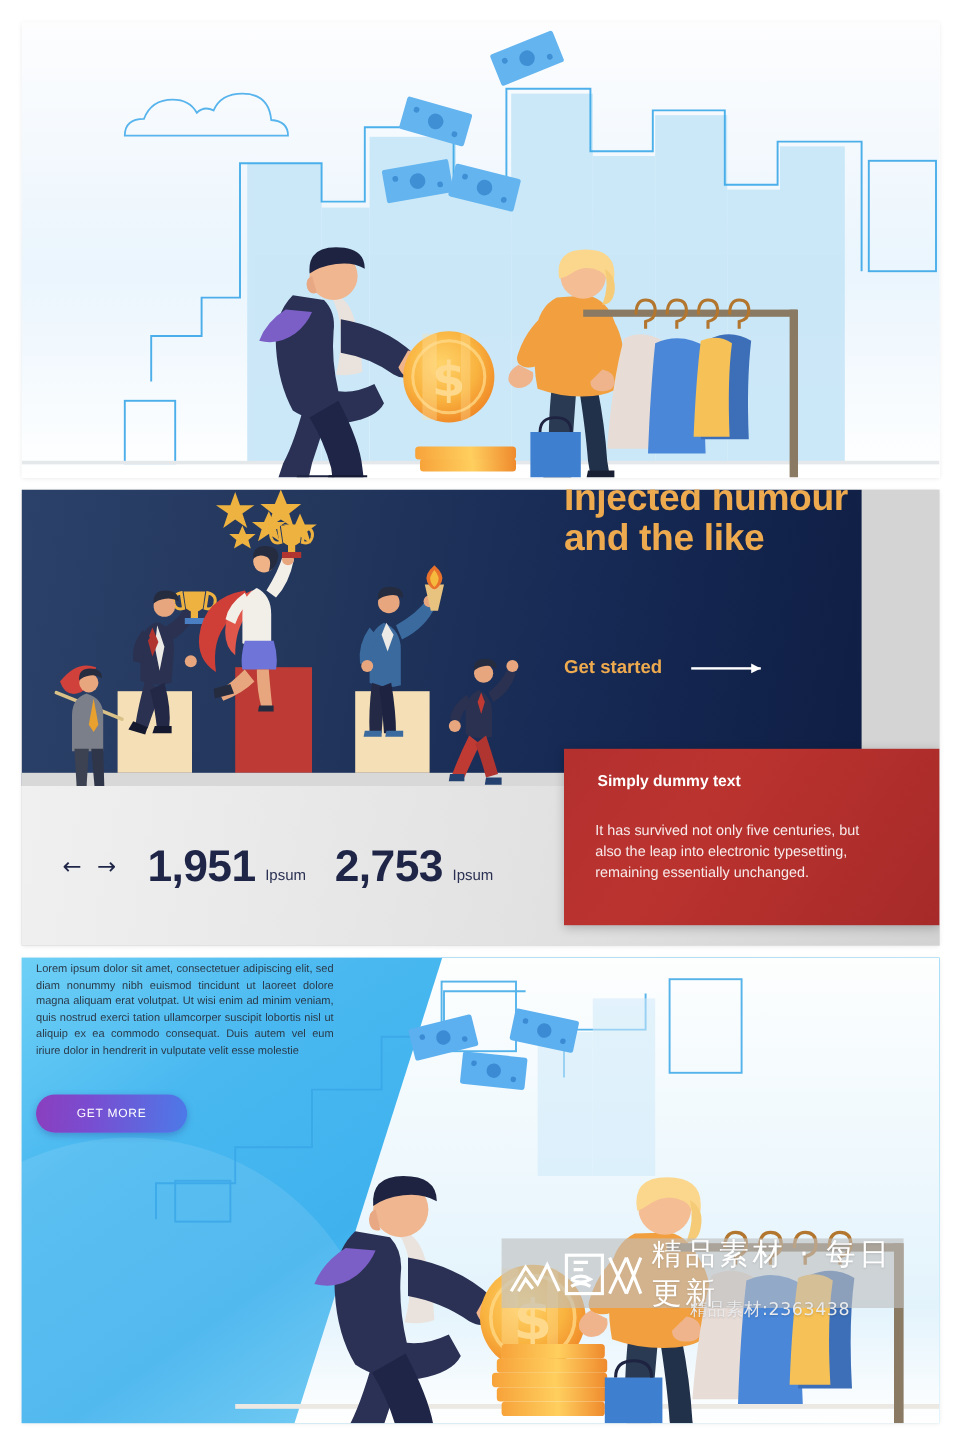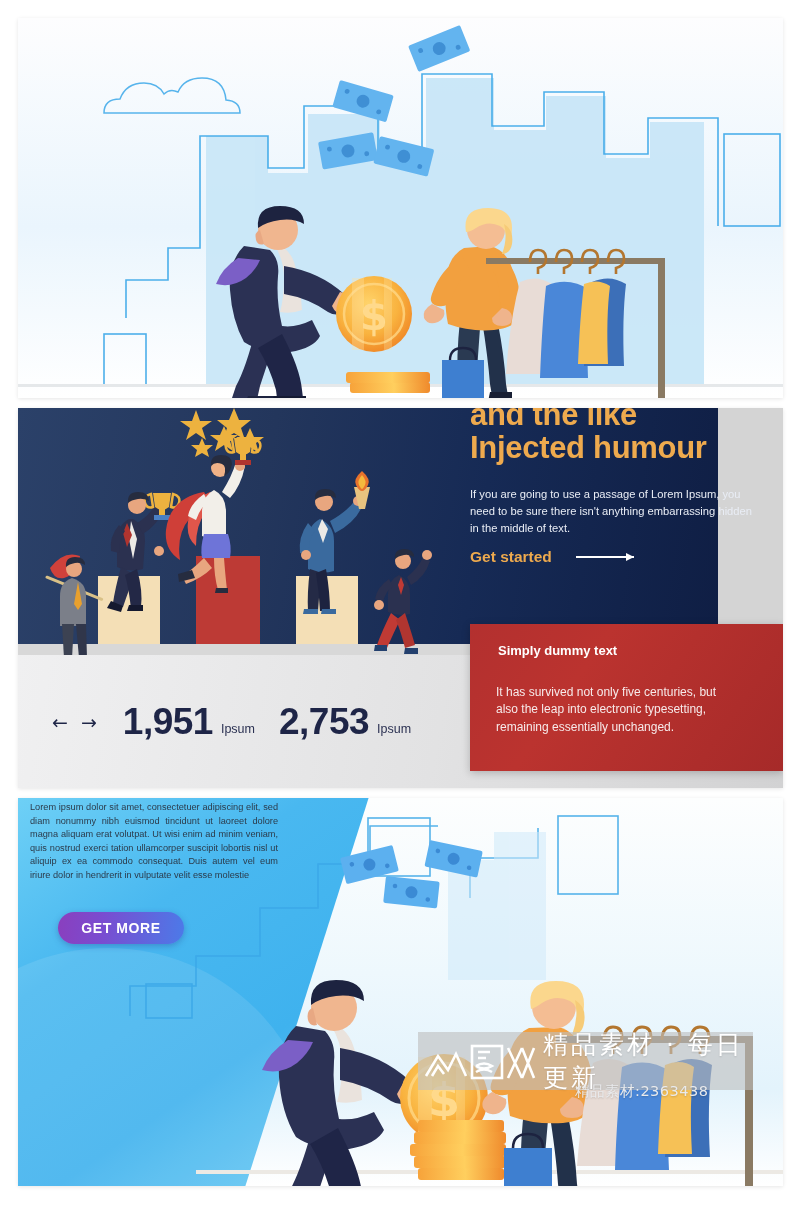--- a/index.html
+++ b/index.html
@@ -57,24 +57,24 @@
   
   #banner3 { left:18px; top:798px; width:765px; height:388px;
              background:linear-gradient(145deg,#6ed0f6 0%,#49b8f0 22%,#3fb2ee 45%,#7fd5f5 75%,#cdeefb 100%); }
   .b3-white { position:absolute; right:0; top:0; width:560px; height:100%;
               background:linear-gradient(to bottom,#fdfefe 0%,#eef8fd 45%,#e3f3fc 75%,#ffffff 100%);
               clip-path:polygon(26% 0%, 100% 0%, 100% 100%, 4% 100%); }
   .b3-arc { position:absolute; left:-120px; top:150px; width:420px; height:420px;
             border-radius:50%; background:rgba(255,255,255,.10); }
   .b3-text { position:absolute; left:12px; top:3px; width:248px;
              color:#2b3a4a; font-size:9.2px; line-height:1.48; text-align:justify; }
-  .getmore { position:absolute; left:40px; top:114px; width:126px; height:32px;
+  .getmore { position:absolute; left:12px; top:114px; width:126px; height:32px;
              border-radius:18px;
              background:linear-gradient(95deg,#8a3fbe 0%,#7a4cd0 35%,#4c7ae8 100%);
-             color:#ffffff; font-size:14px; font-weight:bold; letter-spacing:.6px;
+             color:#ffffff; font-size:10px; font-weight:normal; letter-spacing:.6px;
              display:flex; align-items:center; justify-content:center;
              box-shadow:0 2px 6px rgba(40,60,140,.35); }
 
   
   .wm { position:absolute; left:418px; top:1032px; width:335px; height:58px;
         background:rgba(190,190,190,.62); display:flex; align-items:center; }
   .wm-logo { width:115px; height:42px; margin-left:4px; flex:none; }
   .wm-text { color:#ffffff; font-size:25px; letter-spacing:3px; margin-left:6px;
              font-family:"DejaVu Sans", sans-serif; text-shadow:0 1px 2px rgba(0,0,0,.12); }
   .wm-id { position:absolute; left:575px; top:1082px; color:#e9eaec; font-size:14.5px;
@@ -343,24 +343,23 @@
         <path d="M8 60 q-9 18 -14 32 l10 3 q7 -16 13 -28z" fill="#c03a34"></path>
         <path d="M22 60 q6 18 10 32 l-10 3 q-4 -16 -9 -28z" fill="#b03530"></path>
         <path d="M-8 92 l12 0 l0 6 l-13 0z" fill="#23406e"></path>
         <path d="M22 95 h13 v6 h-14z" fill="#23406e"></path>
         <circle cx="20" cy="8" r="8" fill="#e8a67f"></circle>
         <path d="M12 6 q-1 -10 9 -10 q10 0 10 8 q-5 -3 -10 -2 q-6 1 -9 4z" fill="#262c3f"></path>
       </g>
     </svg>
 
     <div class="b2-title">
+      <div>Injected humour</div>
       <div>and the like</div>
-      <div>Injected humour</div>
     </div>
-    <div class="b2-body">If you are going to use a passage of Lorem Ipsum, you need to be sure there isn't anything embarrassing hidden in the middle of text.</div>
 
     <div class="b2-cta">
       <span class="txt">Get started</span>
       <span class="arrow"></span>
     </div>
 
     <div class="b2-card">
       <h4>Simply dummy text</h4>
       <p>It has survived not only five centuries, but also the leap into electronic typesetting, remaining essentially unchanged.</p>
     </div>

